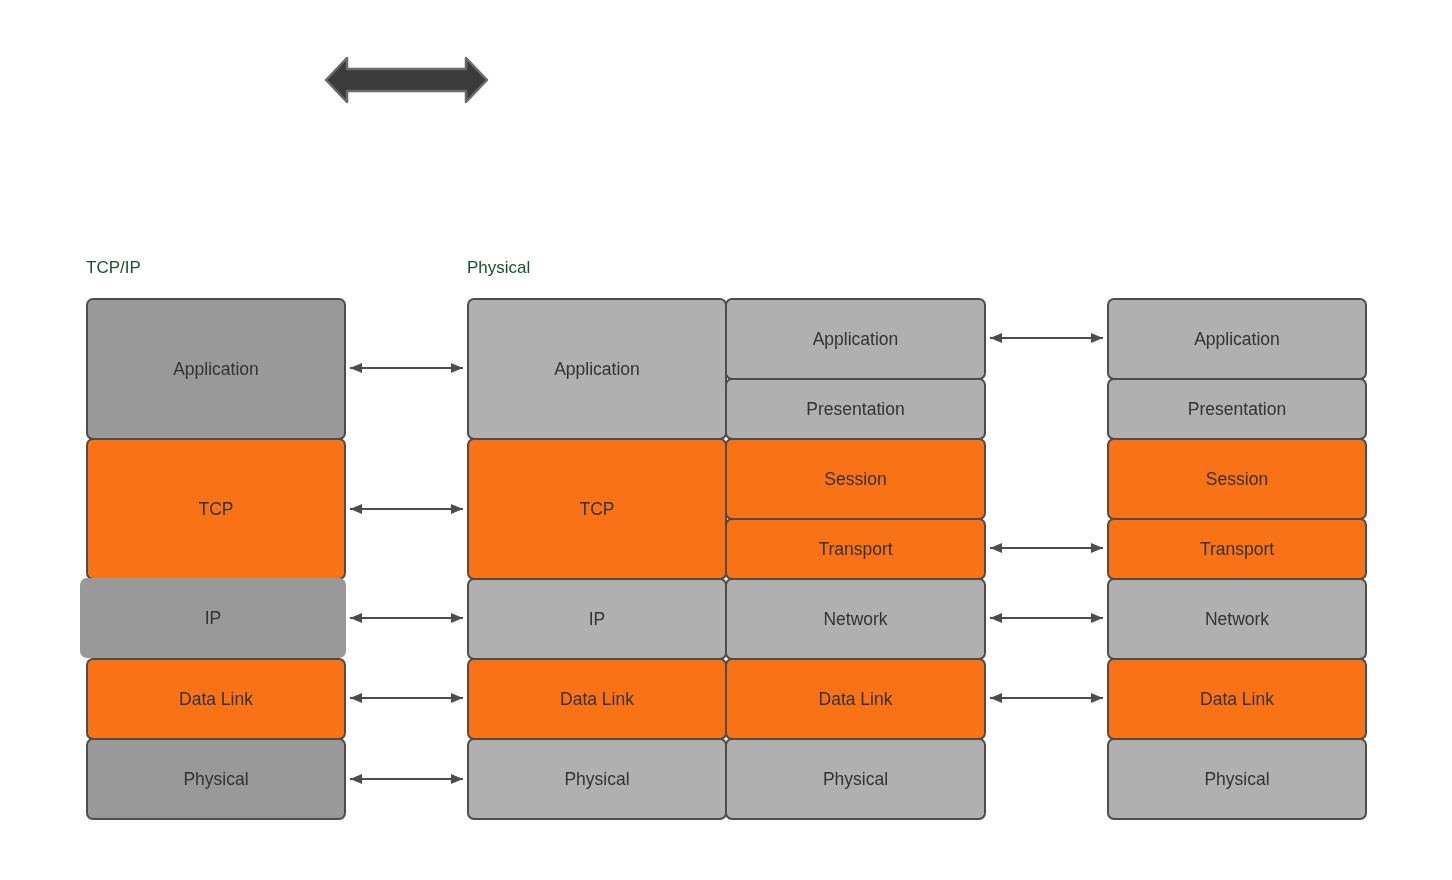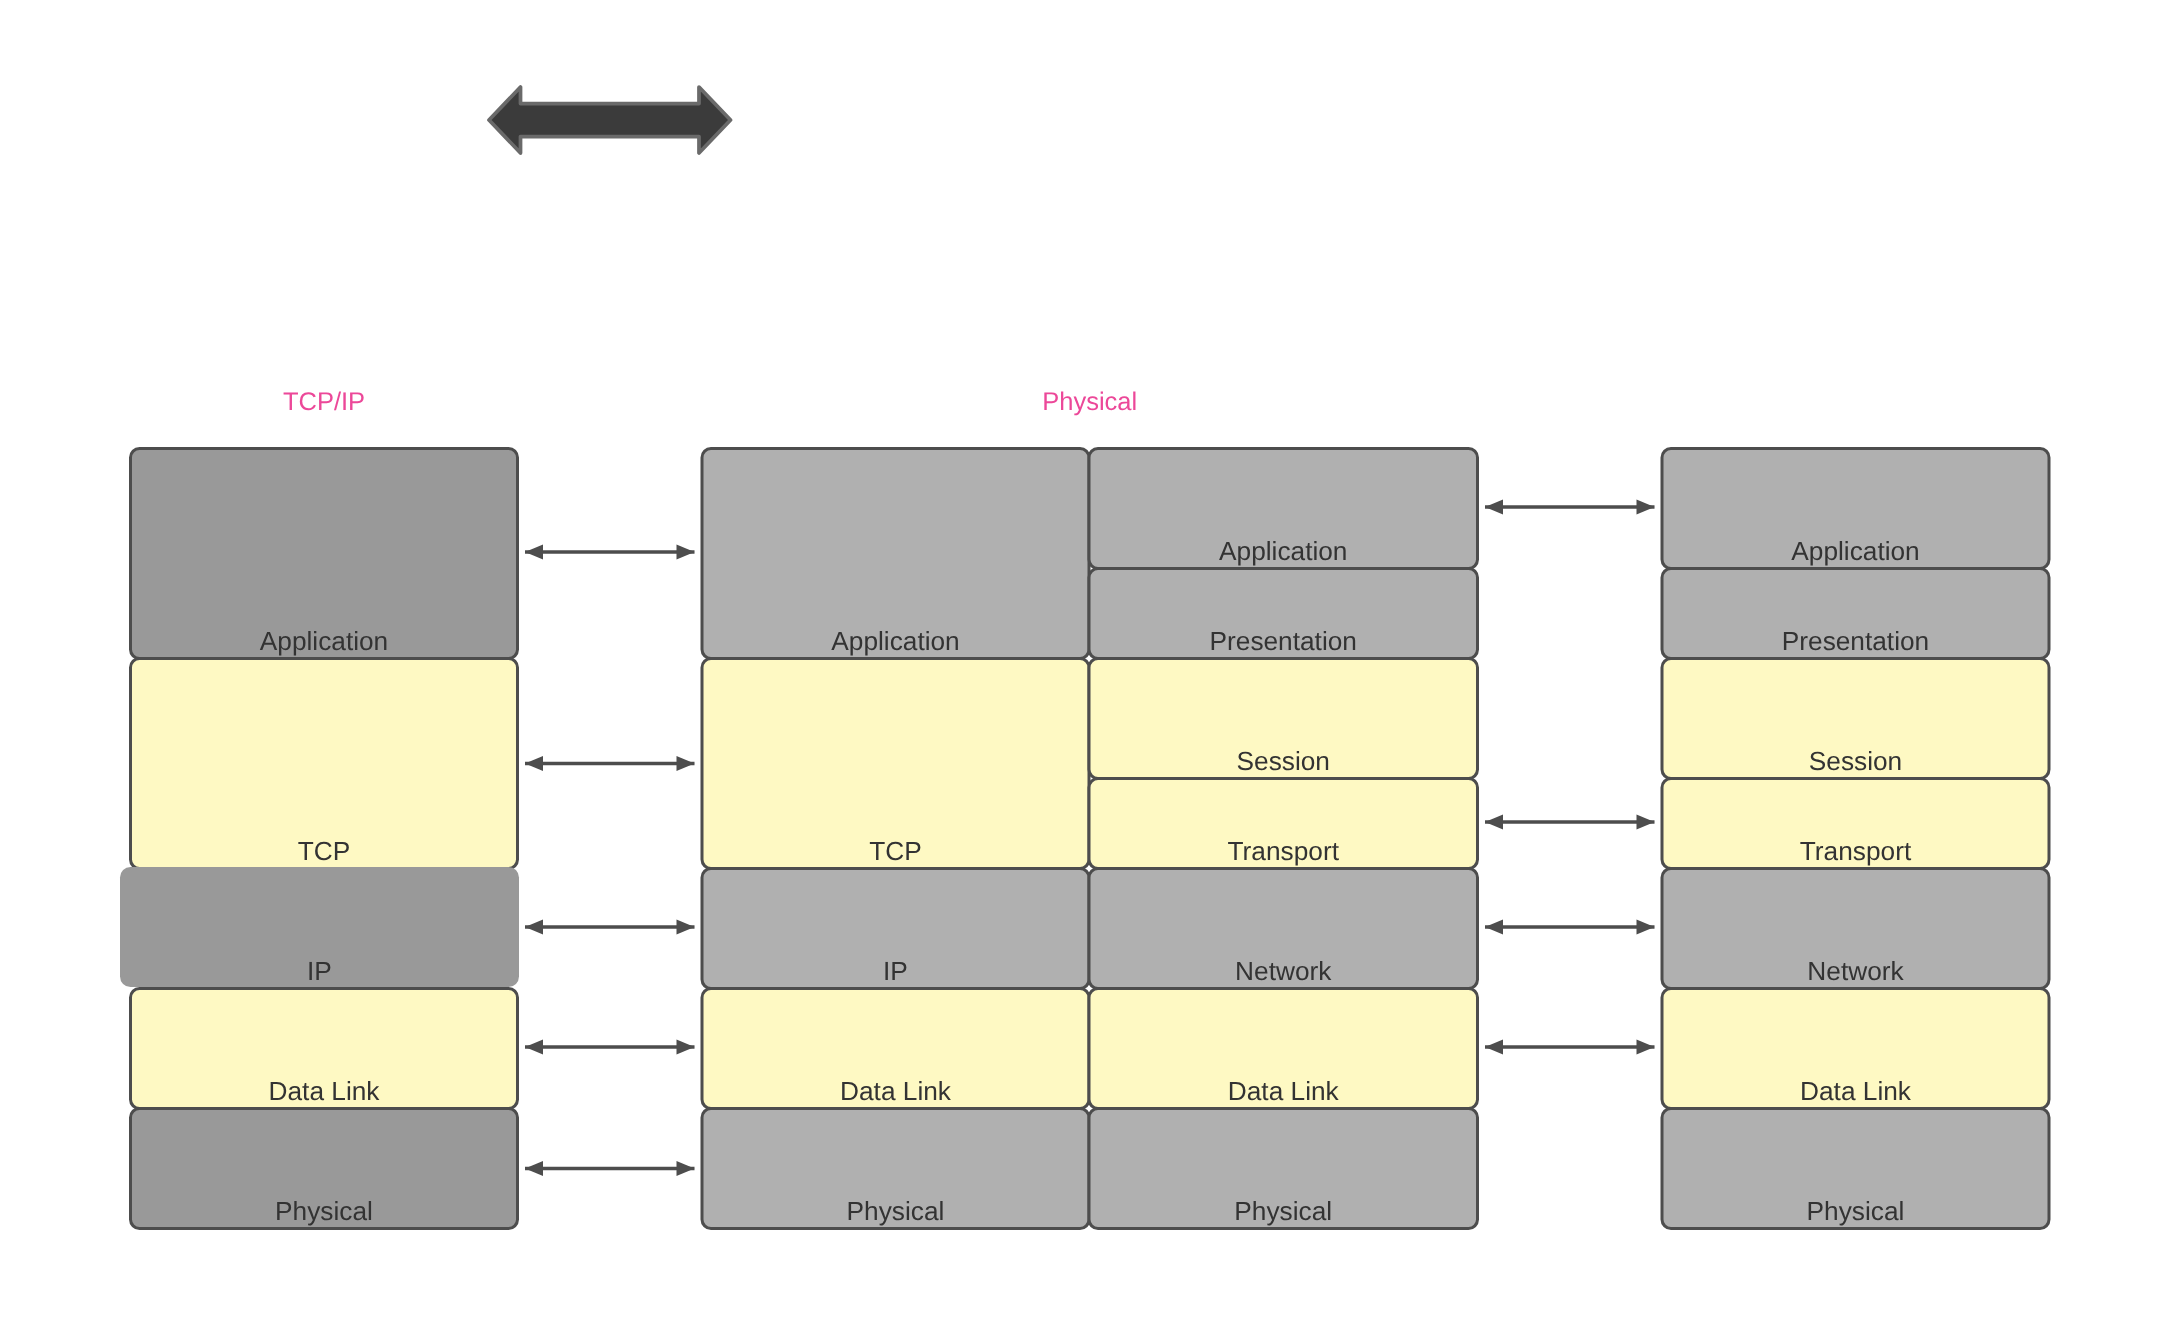--- a/index.html
+++ b/index.html
@@ -7,36 +7,35 @@
     width: 1452px; height: 880px;
     background: #ffffff;
     font-family: "Liberation Sans", sans-serif;
     overflow: hidden;
     position: relative;
   }
   .canvas { position: absolute; left: 0; top: 0; width: 1452px; height: 880px; }
   .col-title {
     position: absolute;
     height: 26px; line-height: 26px;
-    text-align: center;
     font-size: 17px;
-    color: #ec4899;
+    color: #14532d;
   }
   .box {
     position: absolute;
     box-sizing: border-box;
     border-radius: 7px;
     display: flex;
-    align-items: flex-end;
+    align-items: center;
     justify-content: center;
   }
   .b { border: 2px solid #4d4d4d; }
   .fill-dark  { background: #999999; }
   .fill-light { background: #b0b0b0; }
-  .fill-white { background: #fef9c3; }
+  .fill-white { background: #f97316; }
   .lbl {
     font-size: 17.5px;
     color: #333333;
     white-space: nowrap;
   }
   svg.overlay {
     position: absolute; left: 0; top: 0;
     width: 1452px; height: 880px;
     pointer-events: none;
   }

